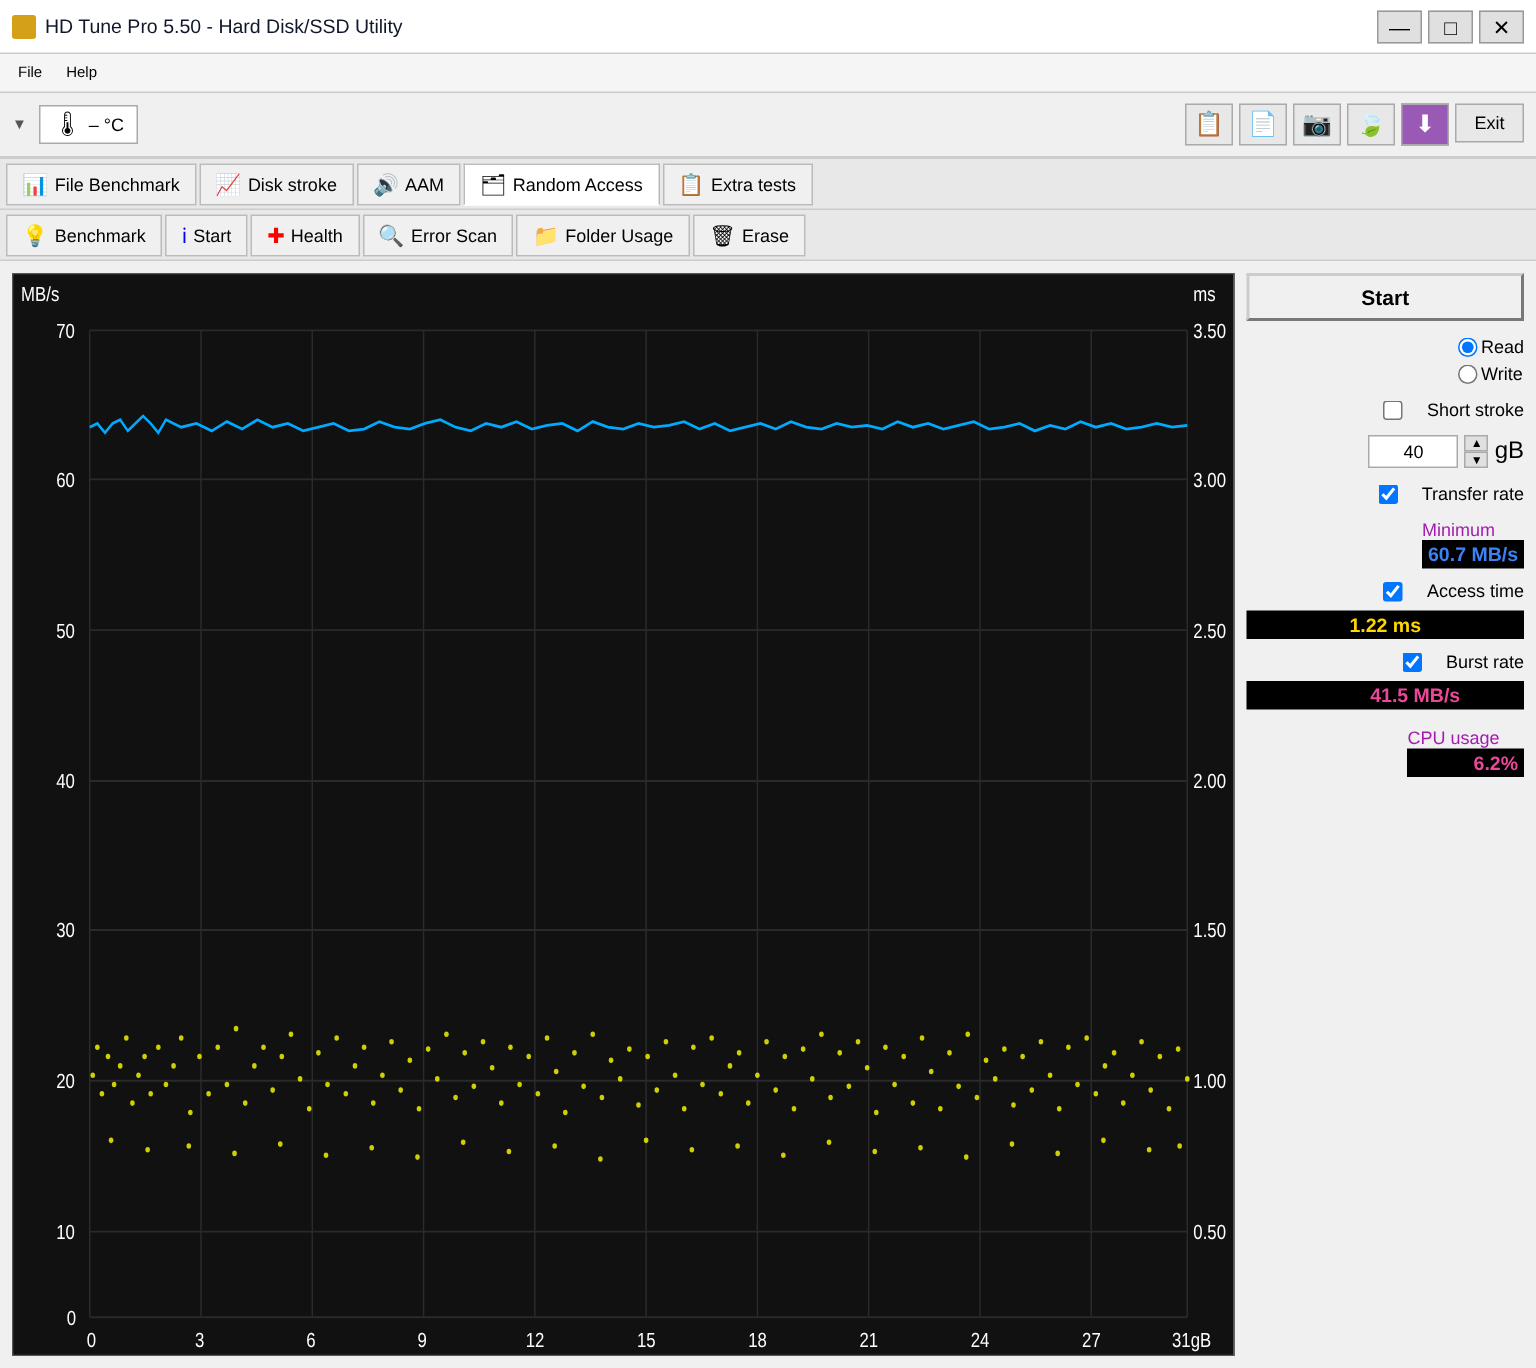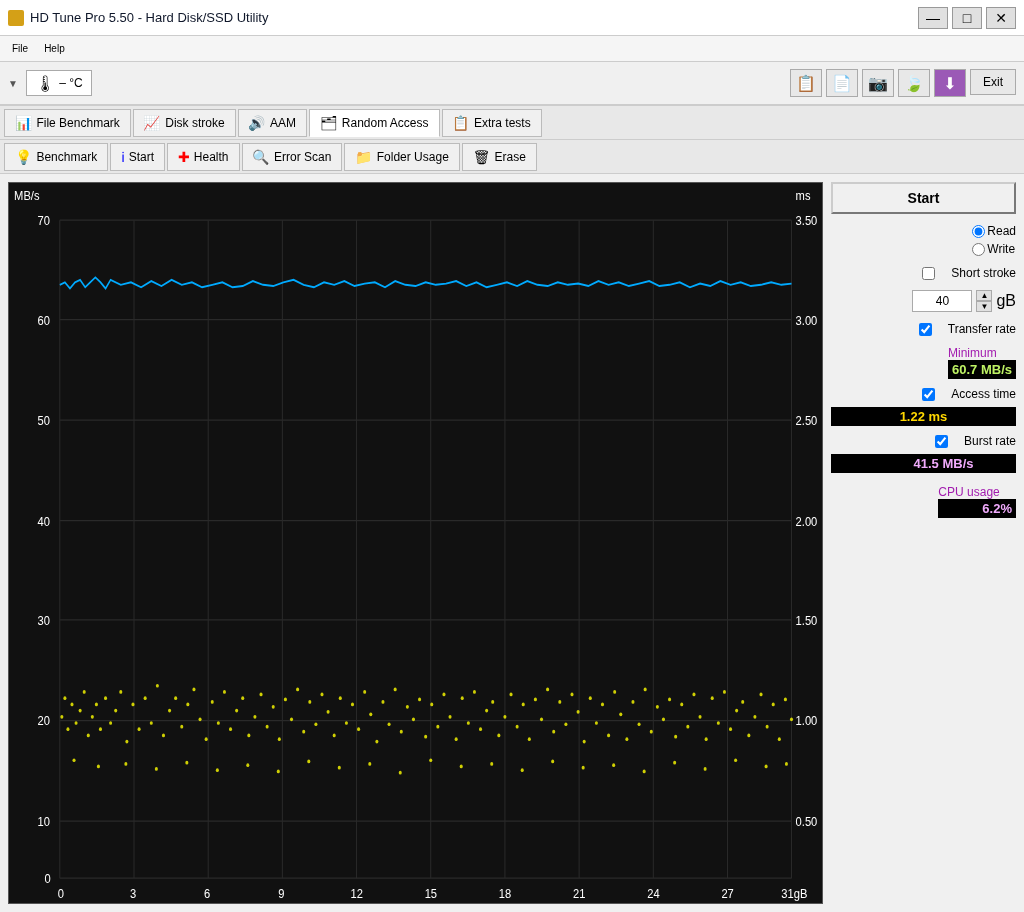--- a/index.html
+++ b/index.html
@@ -52,23 +52,23 @@
     .checkbox-item { display: flex; align-items: center; gap: 16px; font-size: 12px; }
     .checkbox-item input[type="checkbox"] { margin: 0; }
 
     .spin-row { display: flex; align-items: center; gap: 4px; margin: 4px 0; }
     .spin-input { width: 60px; height: 22px; border: 1px solid #aaa; background: #fff; text-align: center; font-size: 12px; }
     .spin-btns { display: flex; flex-direction: column; }
     .spin-btn { width: 16px; height: 11px; border: 1px solid #aaa; background: #e0e0e0; cursor: pointer; font-size: 8px; display: flex; align-items: center; justify-content: center; }
     .unit-label { font-size: 16px; }
 
     .stat-label { font-size: 12px; color: #a21caf; margin-top: 4px; }
-    .stat-value { background: #000; color: #bef264; font-size: 13px; font-weight: bold; text-align: center; padding: 2px 4px; width: 100%; margin-bottom: 2px; }
+    .stat-value { background: #000; color: #3b82f6; font-size: 13px; font-weight: bold; text-align: center; padding: 2px 4px; width: 100%; margin-bottom: 2px; }
     .stat-value.yellow { color: #ffd700; }
-    .stat-value.white { color: #f0abfc; padding-left: 44px; }
+    .stat-value.white { color: #ec4899; padding-left: 44px; }
 
     svg text { font-family: 'Segoe UI', sans-serif; }
   </style>
 </head>
 <body>
 
 <div class="title-bar">
   <div class="title-bar-left">
     <span class="title-bar-icon"></span>
     <span class="title-bar-title">HD Tune Pro 5.50 - Hard Disk/SSD Utility</span>

